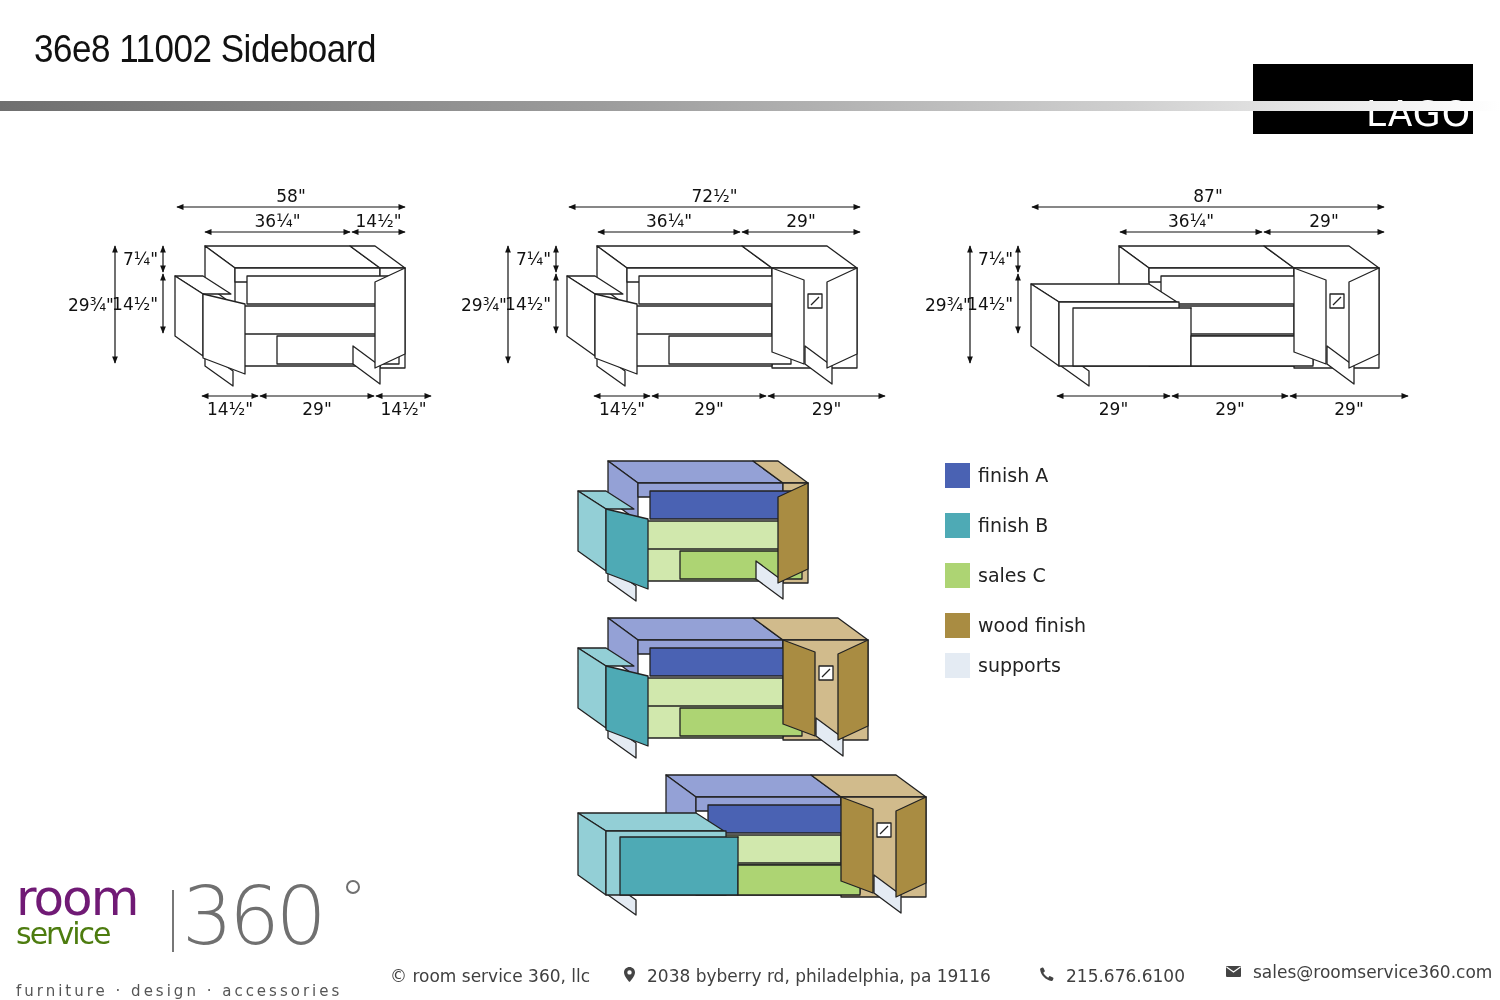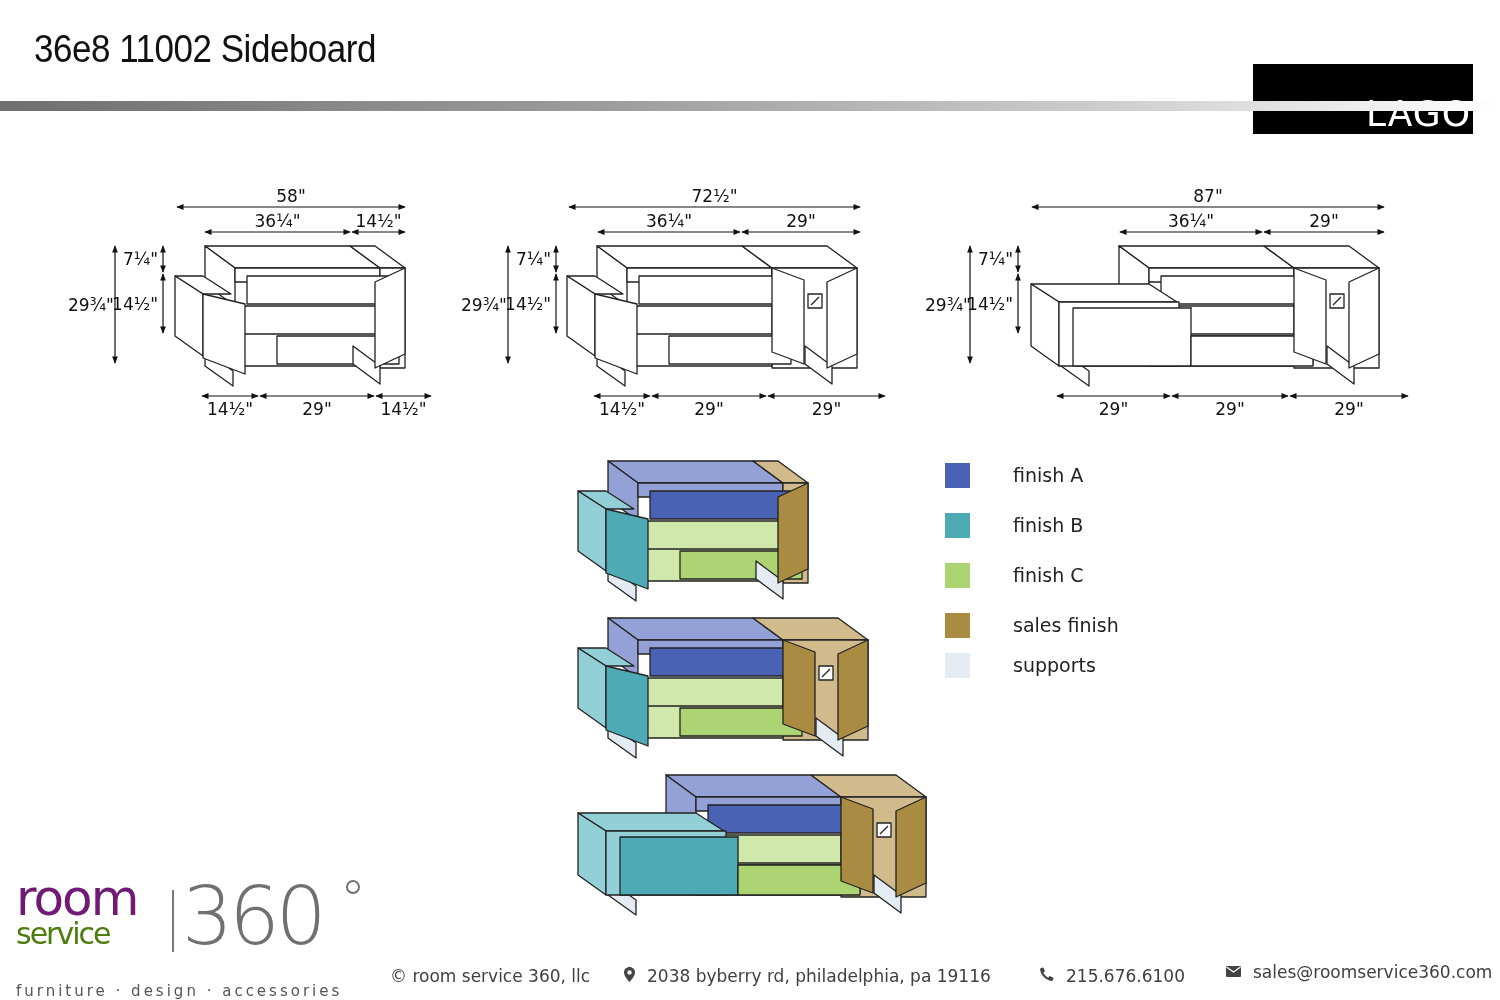--- a/index.html
+++ b/index.html
@@ -4,21 +4,21 @@
 <style>
   html, body { margin:0; padding:0; background:#ffffff; }
   body { width:1500px; height:1000px; position:relative; overflow:hidden; font-family:"Liberation Sans", sans-serif; color:#111; }
   .title { position:absolute; left:34px; top:28px; font-size:38px; font-family:"Liberation Sans", sans-serif; letter-spacing:-0.5px; transform:scaleX(0.92); transform-origin:left center; color:#111; }
   .brand { position:absolute; left:1253px; top:16px; width:220px; height:70px; background:#000;margin-top:48px; }
   .brand span { position:absolute; right:2px; bottom:0px; color:#fff; font-size:36px; letter-spacing:1px; font-family:"DejaVu Sans", sans-serif; font-weight:normal; }
   .rule { position:absolute; left:0; top:101px; width:1500px; height:10px; background:linear-gradient(to right,#6f6f6f 0%,#9c9c9c 40%,#cfcfcf 75%,#ffffff 100%); }
   svg.dwg { position:absolute; left:0; top:0; }
   .dim { font-family:"DejaVu Sans", sans-serif; font-size:17px; fill:#111; }
   .legend { position:absolute; left:945px; top:462px; }
-  .legend .row { position:absolute; left:0; height:26px; display:flex; align-items:center; white-space:nowrap;gap:35px; }
+  .legend .row { position:absolute; left:0; height:26px; display:flex; align-items:center; white-space:nowrap; }
   .legend .sw { width:25px; height:25px; margin-right:8px; }
   .legend .lbl { font-size:19px; font-family:"DejaVu Sans", sans-serif; color:#222; }
   .logo { position:absolute; left:16px; top:878px; }
   .logo .room { position:absolute; left:0; top:0; color:#701a75; font-size:50px; line-height:40px; font-family:"DejaVu Sans", sans-serif; letter-spacing:-2px; }
   .logo .service { position:absolute; left:0; top:36px; color:#4d7c0f; font-size:30px; line-height:40px; font-family:"DejaVu Sans", sans-serif; letter-spacing:-2px; }
   .logo .bar { position:absolute; left:156px; top:12px; width:2px; height:62px; background:#777; }
   .logo .num { position:absolute; left:166px; top:-6px; color:#707070; font-size:80px; line-height:90px; font-family:"DejaVu Sans", sans-serif; font-weight:200; letter-spacing:-4px; }
   .logo .deg { position:absolute; left:330px; top:2px; width:10px; height:10px; border:2px solid #707070; border-radius:50%; }
   .tagline { position:absolute; left:16px; top:968px; font-size:15px; letter-spacing:3px; color:#555; font-family:"DejaVu Sans", sans-serif;margin-top:14px; }
   .footer-item { position:absolute; top:966px; font-size:17px; color:#404040; font-family:"DejaVu Sans", sans-serif; display:flex; align-items:center; white-space:nowrap; }
@@ -223,25 +223,25 @@
   <div class="row" style="top:0">
       <div class="sw" style="background: rgb(74, 98, 179);"></div>
       <span class="lbl">finish A</span>
     </div>
   <div class="row" style="top:50px">
       <div class="sw" style="background: rgb(78, 170, 181);"></div>
       <span class="lbl">finish B</span>
     </div>
   <div class="row" style="top:100px">
       <div class="sw" style="background: rgb(173, 212, 115);"></div>
-      <span class="lbl">finish C</span>
+      <span class="lbl">sales C</span>
     </div>
   <div class="row" style="top:150px">
       <div class="sw" style="background: rgb(169, 140, 66);"></div>
-      <span class="lbl">sales finish</span>
+      <span class="lbl">wood finish</span>
     </div>
   <div class="row" style="top:190px">
       <div class="sw" style="background: rgb(228, 235, 243);"></div>
       <span class="lbl">supports</span>
     </div>
 </div>
 
 <div class="logo">
   <div class="room">room</div>
   <div class="service">service</div>

